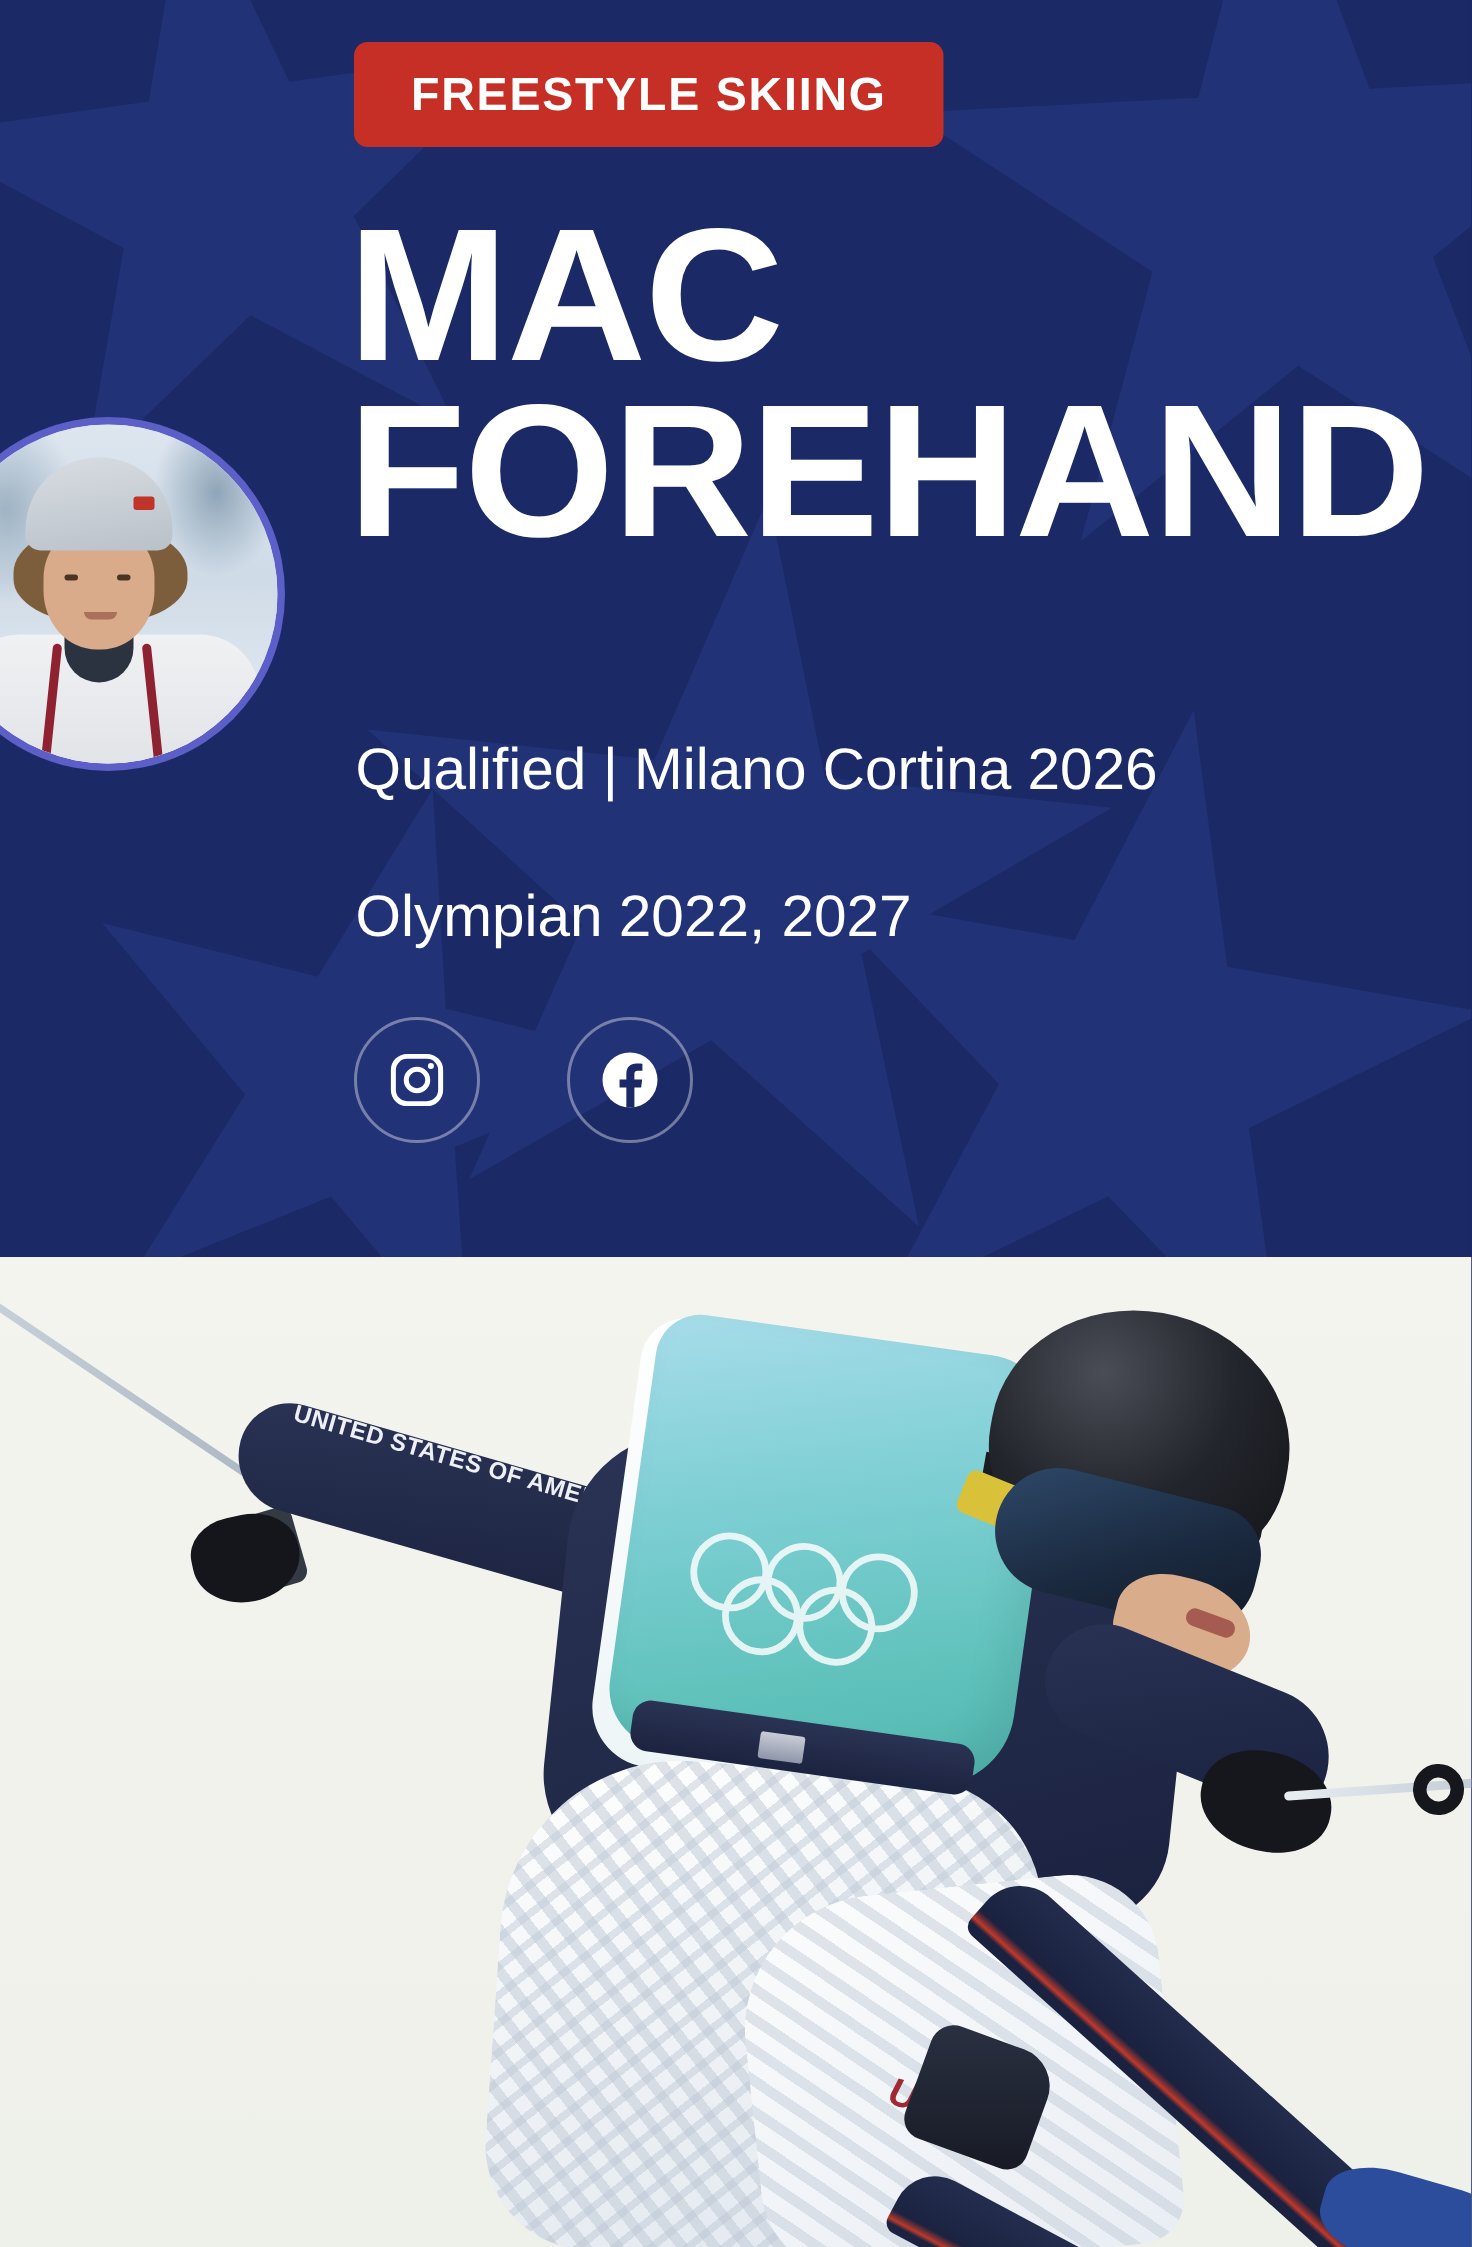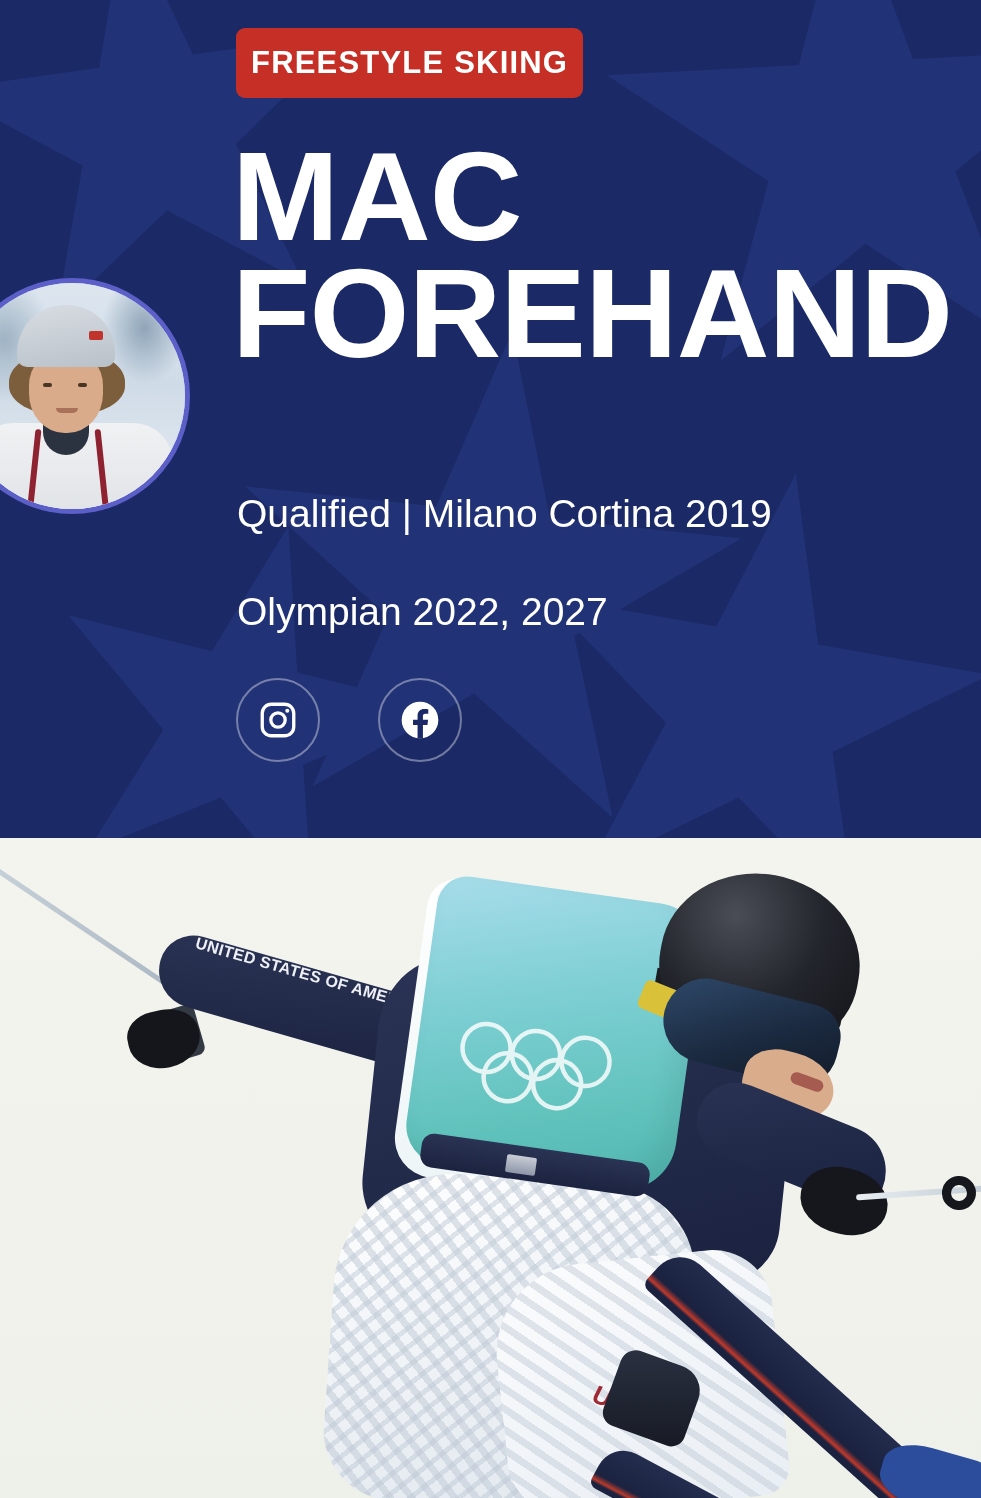--- a/index.html
+++ b/index.html
@@ -55,21 +55,21 @@
     width: 720px;
     height: 838px;
   }
 
   
   .sport-badge {
     position: absolute;
     left: 0;
     top: 28px;
     height: 70px;
-    padding: 0 15px;
+    padding: 0 38px;
     display: flex;
     align-items: center;
     background: #c62f26;
     border-radius: 9px;
     color: #ffffff;
     font-size: 31px;
     font-weight: bold;
     letter-spacing: 1.2px;
     white-space: nowrap;
   }
@@ -492,21 +492,21 @@
 
     <div class="hero-content">
 
       <div class="sport-badge">FREESTYLE SKIING</div>
 
       <h1 class="athlete-name">
         <span class="name-line">MAC</span>
         <span class="name-line">FOREHAND</span>
       </h1>
 
-      <div class="subtitle line1">Qualified | Milano Cortina 2019</div>
+      <div class="subtitle line1">Qualified | Milano Cortina 2026</div>
 
       <div class="subtitle line2">Olympian 2022, 2027</div>
 
       <div class="social-row">
 
         <a class="social-btn">
           <span>
             <svg width="42" height="42" viewBox="0 0 24 24" fill="none" stroke="#ffffff" stroke-width="1.9" stroke-linecap="round" stroke-linejoin="round">
               <rect x="3" y="3" width="18" height="18" rx="5.2"></rect>
               <circle cx="12" cy="12" r="4.1"></circle>

